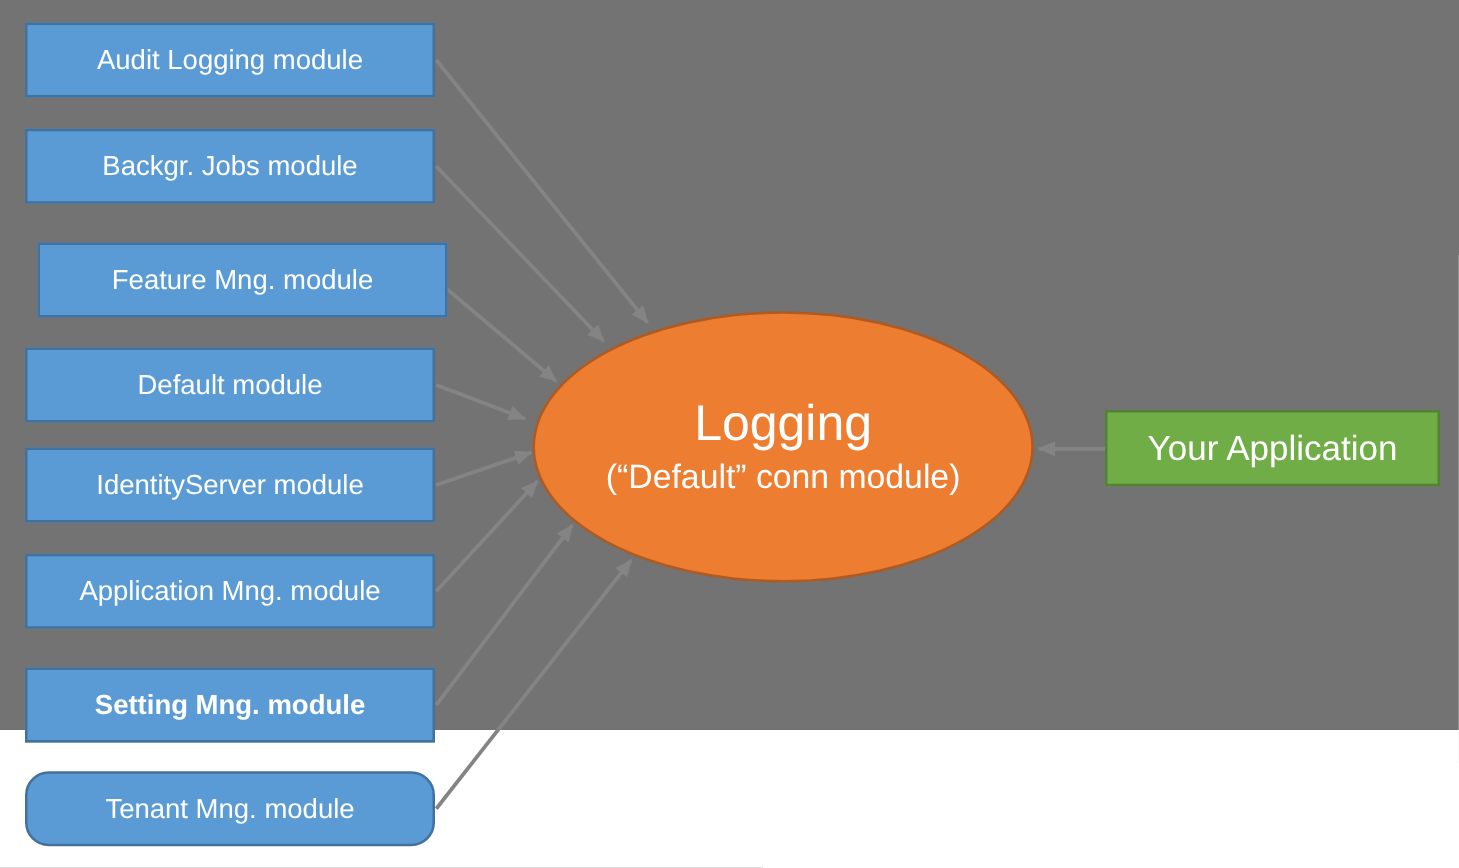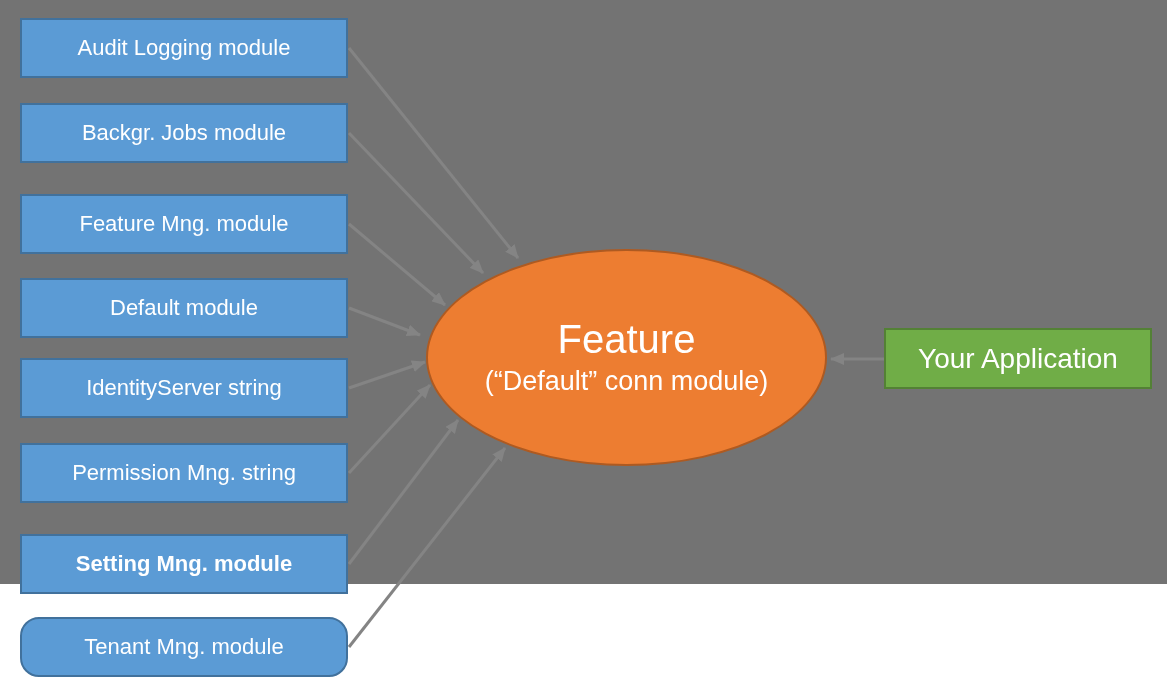--- a/index.html
+++ b/index.html
@@ -48,21 +48,21 @@
     display: flex;
     align-items: center;
     justify-content: center;
     color: var(--label-text);
     font-size: 22px;
     line-height: 1;
     text-align: center;
   }
   .m0 { top: 18px; }
   .m1 { top: 103px; }
-  .m2 { top: 194px; }
+  .m2 { top: 194px; margin-left: 10px; }
   .m3 { top: 278px; }
   .m4 { top: 358px; }
   .m5 { top: 443px; }
   .m6 { top: 534px; font-weight: bold; }
   .m7 { top: 617px; border-radius: 19px; }
 
   .db-ellipse {
     position: absolute;
     left: 426px;
     top: 249px;
@@ -133,34 +133,34 @@
   <div class="module-box m1">
     <span>Backgr. Jobs module</span>
   </div>
   <div class="module-box m2">
     <span>Feature Mng. module</span>
   </div>
   <div class="module-box m3">
     <span>Default module</span>
   </div>
   <div class="module-box m4">
-    <span>IdentityServer string</span>
+    <span>IdentityServer module</span>
   </div>
   <div class="module-box m5">
-    <span>Permission Mng. string</span>
+    <span>Application Mng. module</span>
   </div>
   <div class="module-box m6">
     <span>Setting Mng. module</span>
   </div>
   <div class="module-box m7">
     <span>Tenant Mng. module</span>
   </div>
 
   <div class="db-ellipse">
-    <div class="db-title">Feature</div>
+    <div class="db-title">Logging</div>
     <div class="db-subtitle">(“Default” conn module)</div>
   </div>
 
   <div class="app-box">
     <span>Your Application</span>
   </div>
 
 </div>
 
 </body></html>

